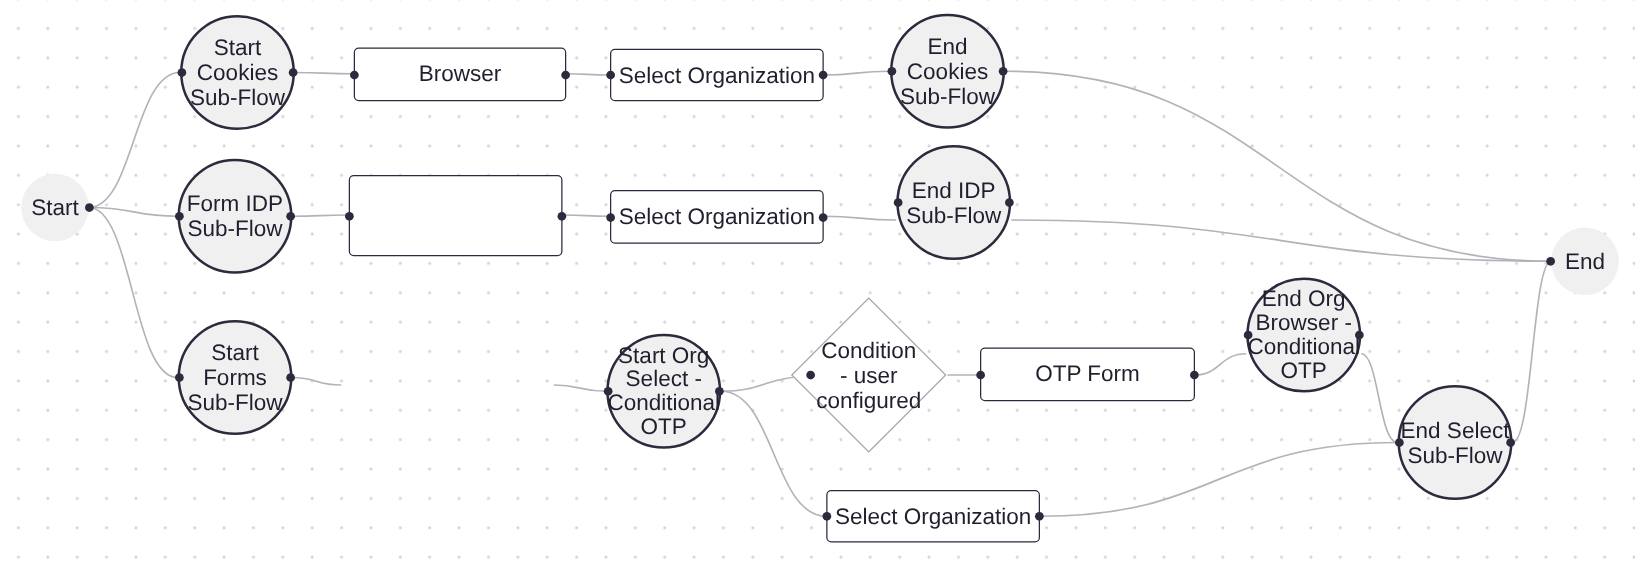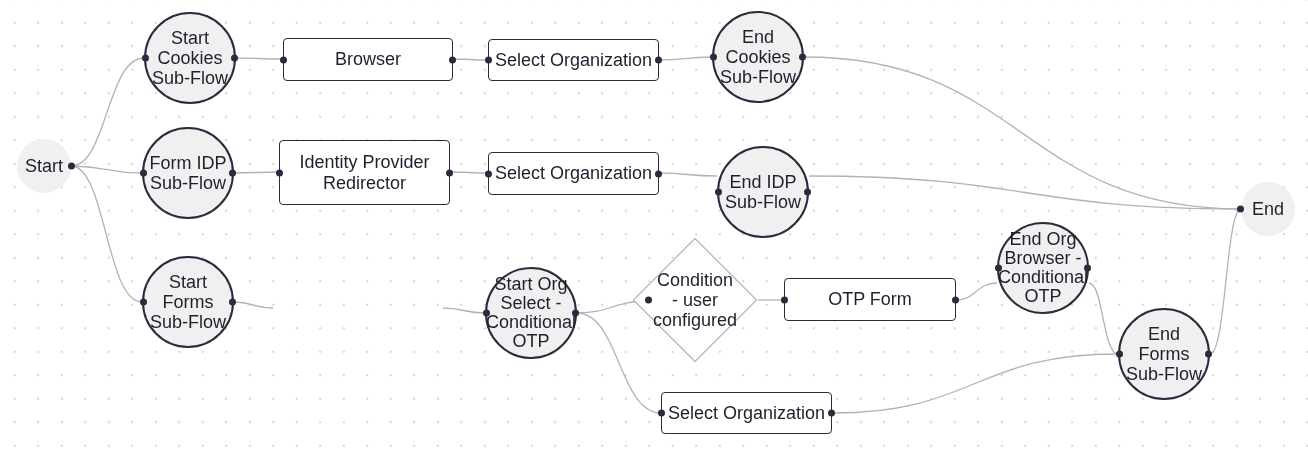--- a/index.html
+++ b/index.html
@@ -104,30 +104,28 @@
   </div>
 
   <div class="node circle" style="left:142px;top:127px;width:92px;height:92px">
     <span class="handle left"></span>
     <span class="label">Form IDP
 Sub-Flow</span>
     <span class="handle right"></span>
   </div>
   <div class="node rect" style="left:279px;top:140px;width:171px;height:65px">
     <span class="handle left"></span>
-    <span class="label">Identity Provider
-Redirector</span>
     <span class="handle right"></span>
   </div>
   <div class="node rect" style="left:488px;top:152px;width:171px;height:43px">
     <span class="handle left"></span>
     <span class="label">Select Organization</span>
     <span class="handle right"></span>
   </div>
-  <div class="node circle" style="left:717px;top:146px;width:92px;height:92px">
+  <div class="node circle" style="left:717px;top:116px;width:92px;height:92px">
     <span class="handle left"></span>
     <span class="label">End IDP
 Sub-Flow</span>
     <span class="handle right"></span>
   </div>
 
   <div class="node circle" style="left:142px;top:256px;width:92px;height:92px">
     <span class="handle left"></span>
     <span class="label">Start
 Forms
@@ -157,21 +155,21 @@
   <div class="node circle" style="left:997px;top:222px;width:92px;height:92px">
     <span class="handle left"></span>
     <span class="label" style="line-height:19px">End Org
 Browser -
 Conditional
 OTP</span>
     <span class="handle right"></span>
   </div>
   <div class="node circle" style="left:1118px;top:308px;width:92px;height:92px">
     <span class="handle left"></span>
-    <span class="label">End Forms
+    <span class="label">End Select
 Sub-Flow</span>
     <span class="handle right"></span>
   </div>
   <div class="node rect" style="left:661px;top:392px;width:171px;height:42px">
     <span class="handle left"></span>
     <span class="label">Select Organization</span>
     <span class="handle right"></span>
   </div>
 
 </div>

